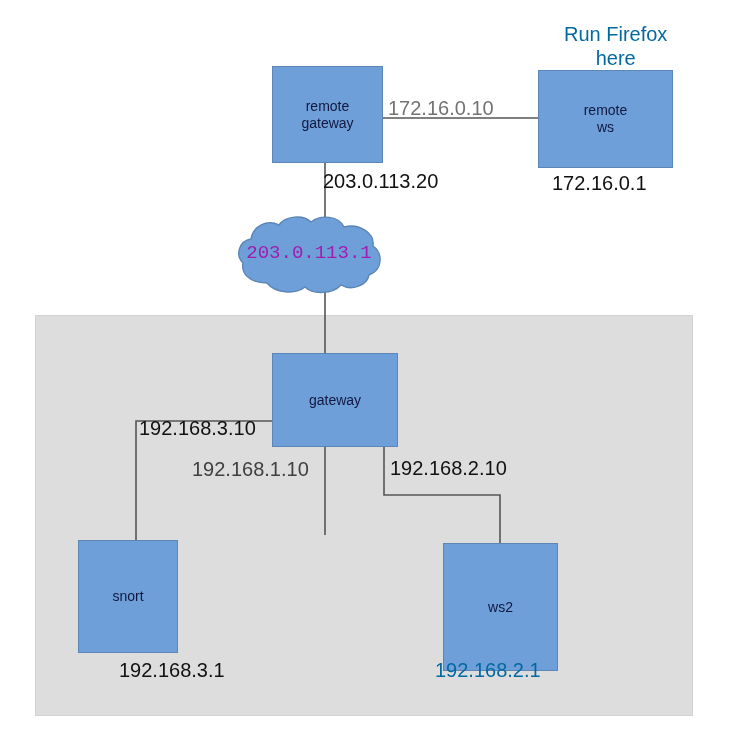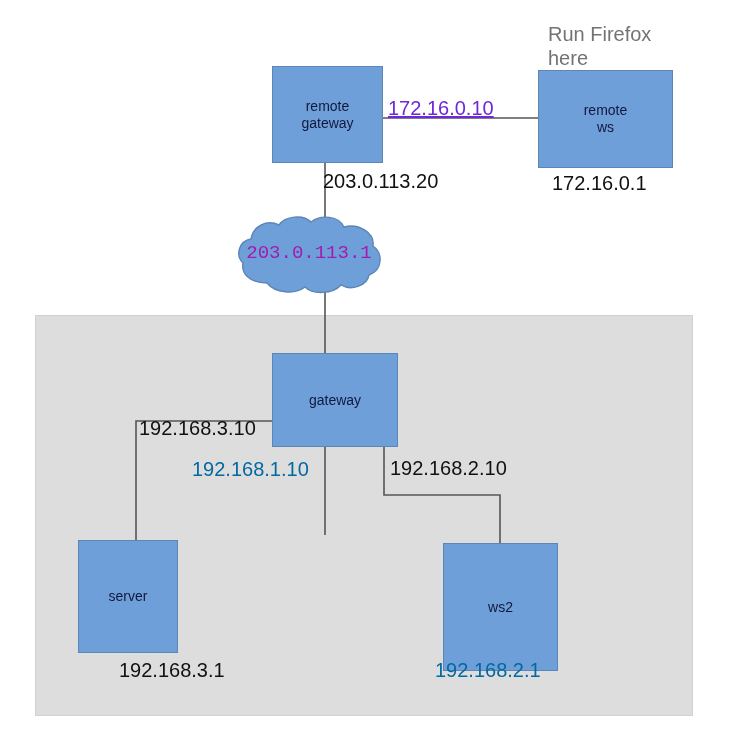--- a/index.html
+++ b/index.html
@@ -122,33 +122,33 @@
   <div class="node-box" id="node-remote-ws" style="left: 538px; top: 70px; width: 135px; height: 98px; background: rgb(111, 159, 216); border-color: rgb(91, 134, 181); color: rgb(16, 24, 64);">
     <span class="node-label-text">remote
 ws</span>
   </div>
 
   <div class="node-box" id="node-gateway" style="left: 272px; top: 353px; width: 126px; height: 94px; background: rgb(111, 159, 216); border-color: rgb(91, 134, 181); color: rgb(16, 24, 64);">
     <span class="node-label-text">gateway</span>
   </div>
 
   <div class="node-box" id="node-snort" style="left: 78px; top: 540px; width: 100px; height: 113px; background: rgb(111, 159, 216); border-color: rgb(91, 134, 181); color: rgb(16, 24, 64);">
-    <span class="node-label-text">server</span>
+    <span class="node-label-text">snort</span>
   </div>
 
 
   <div class="node-box" id="node-ws2" style="left: 443px; top: 543px; width: 115px; height: 128px; background: rgb(111, 159, 216); border-color: rgb(91, 134, 181); color: rgb(16, 24, 64);">
     <span class="node-label-text">ws2</span>
   </div>
 
-  <div class="edge-label" id="edge-label-0" style="left: 388px; top: 97px; color: #6d28d9; text-decoration: underline;">172.16.0.10</div>
+  <div class="edge-label" id="edge-label-0" style="left: 388px; top: 97px; color: #737373;">172.16.0.10</div>
   <div class="edge-label" id="edge-label-1" style="left: 552px; top: 172px; color: rgb(17, 17, 17);">172.16.0.1</div>
   <div class="edge-label" id="edge-label-2" style="left: 323px; top: 170px; color: rgb(17, 17, 17);">203.0.113.20</div>
   <div class="edge-label" id="edge-label-4" style="left: 139px; top: 381px; color: rgb(17, 17, 17); margin-top: 36px;">192.168.3.10</div>
-  <div class="edge-label" id="edge-label-5" style="left: 192px; top: 458px; color: #0369a1;">192.168.1.10</div>
+  <div class="edge-label" id="edge-label-5" style="left: 192px; top: 458px; color: #404040;">192.168.1.10</div>
   <div class="edge-label" id="edge-label-6" style="left: 390px; top: 457px; color: rgb(17, 17, 17);">192.168.2.10</div>
   <div class="edge-label" id="edge-label-7" style="left: 72px; top: 659px; color: rgb(17, 17, 17); margin-left: 47px;">192.168.3.1</div>
   <div class="edge-label" id="edge-label-9" style="left: 435px; top: 659px; color: #0369a1;">192.168.2.1</div>
 
-  <div class="note-label" id="note-0" style="left: 548px; top: 22px; color: #737373;">Run Firefox
+  <div class="note-label" id="note-0" style="left: 564px; top: 22px; color: #0369a1; text-align: center;">Run Firefox
 here</div>
 
 </div>
 
 </body></html>

